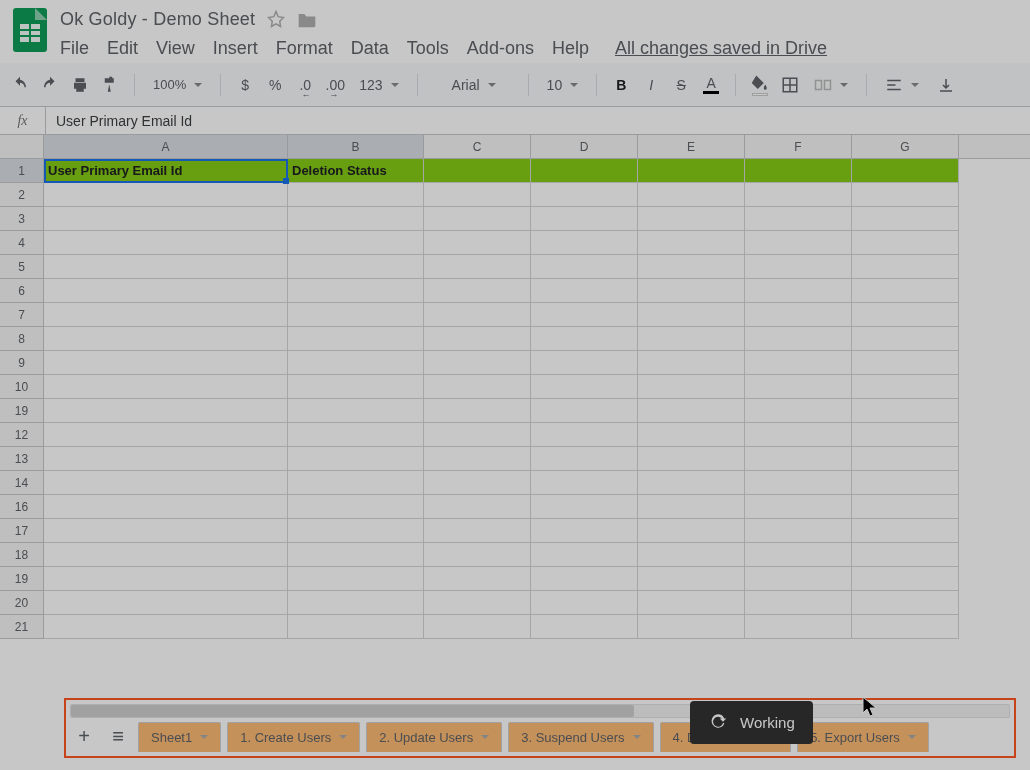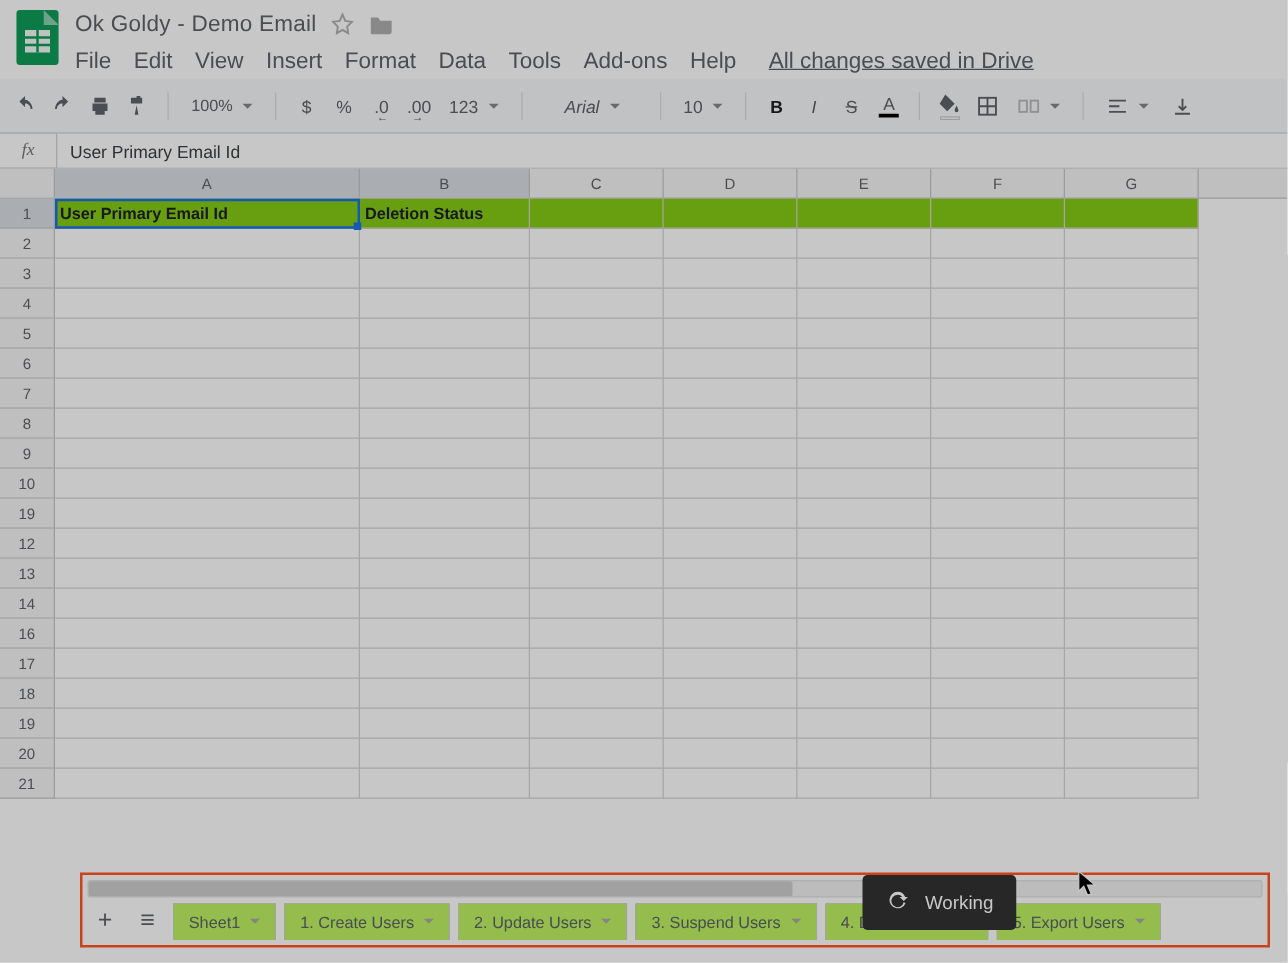--- a/index.html
+++ b/index.html
@@ -60,21 +60,21 @@
   }
   .tb-sep {
     width:1px; height:22px; background:#dadce0; margin:0 8px;
   }
   .tb-drop { gap:8px; padding:0 8px; }
   .tb-drop .caret { width:0;height:0;border-left:4px solid transparent;border-right:4px solid transparent;border-top:4px solid #888; }
   .tb-btn.bold { font-weight:700; color:#202124; }
   .tb-btn svg { width:18px;height:18px; }
   .zoom-box { font-size:13px; color:#5f6368; display:flex; align-items:center; gap:8px; padding:0 8px;}
   .zoom-box .caret { width:0;height:0;border-left:4px solid transparent;border-right:4px solid transparent;border-top:4px solid #888; }
-  .font-box { min-width:90px; text-align:right; padding-left:10px;font-style:italic; }
+  .font-box { min-width:90px; text-align:right; padding-left:10px; }
   .size-box { min-width:36px; text-align:center; }
   .underline-A {
     display:flex;flex-direction:column;align-items:center;line-height:1;
   }
   .underline-A .bar {width:16px;height:3px;background:#000;margin-top:1px;}
   .fill-bucket .bar{width:16px;height:3px;background:#fff;margin-top:1px;border:1px solid #ccc;}
   
   .formula-bar {
     height: 28px;
     display:flex; align-items:flex-start;
@@ -163,21 +163,21 @@
   .tabs-row {
     display:flex; align-items:center; height:40px; gap:6px; padding:0 4px;
   }
   .tab-tool {
     width:28px;height:28px;display:flex;align-items:center;justify-content:center;
     color:#5f6368;font-size:20px;cursor:pointer;
   }
   .tab {
     height:30px; padding:0 12px;
     border:1px solid #d0d0d0; border-bottom:none;
-    background:#bef264;
+    background:#fdba74;
     display:flex;align-items:center;gap:8px;
     font-size:13px;color:#5f6368;cursor:pointer;
     border-radius:2px 2px 0 0;
   }
   .tab .caret{width:0;height:0;border-left:4px solid transparent;border-right:4px solid transparent;border-top:4px solid #aaa;}
   
   .working-toast{
     position:absolute;
     bottom:26px; left:690px;
     background:#323232; color:#fff;
@@ -204,21 +204,21 @@
         <rect x="0" y="0" width="34" height="44" rx="3" fill="#0f9d58"></rect>
         <rect x="7" y="16" width="20" height="18" fill="#fff" opacity="0.95"></rect>
         <line x1="7" y1="22" x2="27" y2="22" stroke="#0f9d58" stroke-width="2"></line>
         <line x1="7" y1="28" x2="27" y2="28" stroke="#0f9d58" stroke-width="2"></line>
         <line x1="17" y1="16" x2="17" y2="34" stroke="#0f9d58" stroke-width="2"></line>
         <path d="M22 0 L34 12 L22 12 Z" fill="#8ed1b1"></path>
       </svg>
   </div>
   <div class="title-area">
     <div class="title-row">
-      <span class="doc-title">Ok Goldy - Demo Email</span>
+      <span class="doc-title">Ok Goldy - Demo Sheet</span>
       <span class="star-icon">
         <svg width="18" height="18" viewBox="0 0 24 24">
             <path fill="none" stroke="#b0b0b0" stroke-width="2" d="M12 2l2.9 6.9L22 10l-5 4.9L18 22l-6-3.5L6 22l1-7.1L2 10l7.1-1.1z"></path>
           </svg>
       </span>
       <span class="folder-icon">
         <svg width="20" height="18" viewBox="0 0 24 20">
             <path fill="#b0b0b0" d="M2 4h7l2 3h11v11a2 2 0 0 1-2 2H2z"></path>
           </svg>
       </span>

